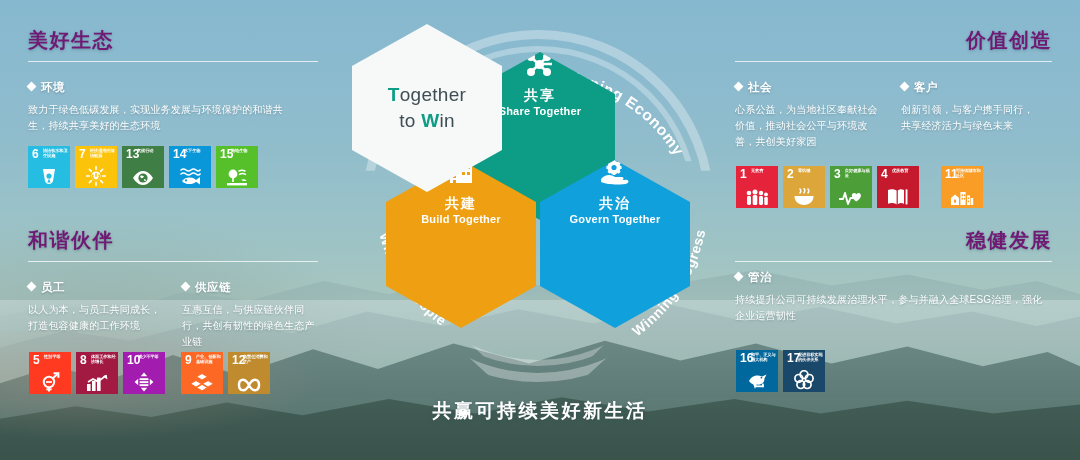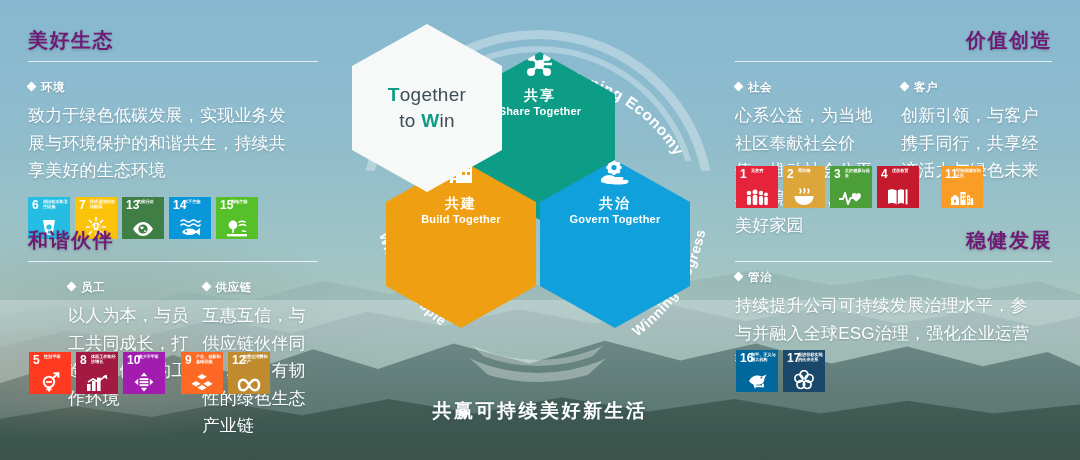--- a/index.html
+++ b/index.html
@@ -118,21 +118,21 @@
     display: inline-block;
     width: 7px; height: 7px;
     background: #ffffff;
     transform: rotate(45deg);
     margin-right: 6px;
     position: relative;
     top: -1px;
   }
   .col-body {
     color: #ffffff;
-    font-size: 17px;
+    font-size: 10px;
     line-height: 1.62;
     letter-spacing: .2px;
     margin-top: 7px;
     text-shadow: 0 1px 2px rgba(40,70,80,.30);
   }
 
   
   .sdg-row { display: flex; gap: 5px; }
   .sdg {
     width: 42px; height: 42px;
@@ -419,21 +419,21 @@
               <rect x="17.8" y="11.6" width="1.3" height="1.6"></rect>
             </g>
           </svg></span>
       </div>
     </div>
 
   <div class="panel" id="panel-bl" style="left:28px; top:230px; width:290px;">
     <div class="sec-title">和谐伙伴</div>
     <div class="sec-rule"></div>
     <div style="display:flex; gap:14px; margin-top:18px;">
-      <div style="width:140px;margin-left:40px;">
+      <div style="width:140px;">
         <div class="col-title">
           <span class="diamond"></span><span>员工</span>
         </div>
         <div class="col-body">以人为本，与员工共同成长，打造包容健康的工作环境</div>
       </div>
       <div style="width:134px;">
         <div class="col-title">
           <span class="diamond"></span><span>供应链</span>
         </div>
         <div class="col-body">互惠互信，与供应链伙伴同行，共创有韧性的绿色生态产业链</div>

